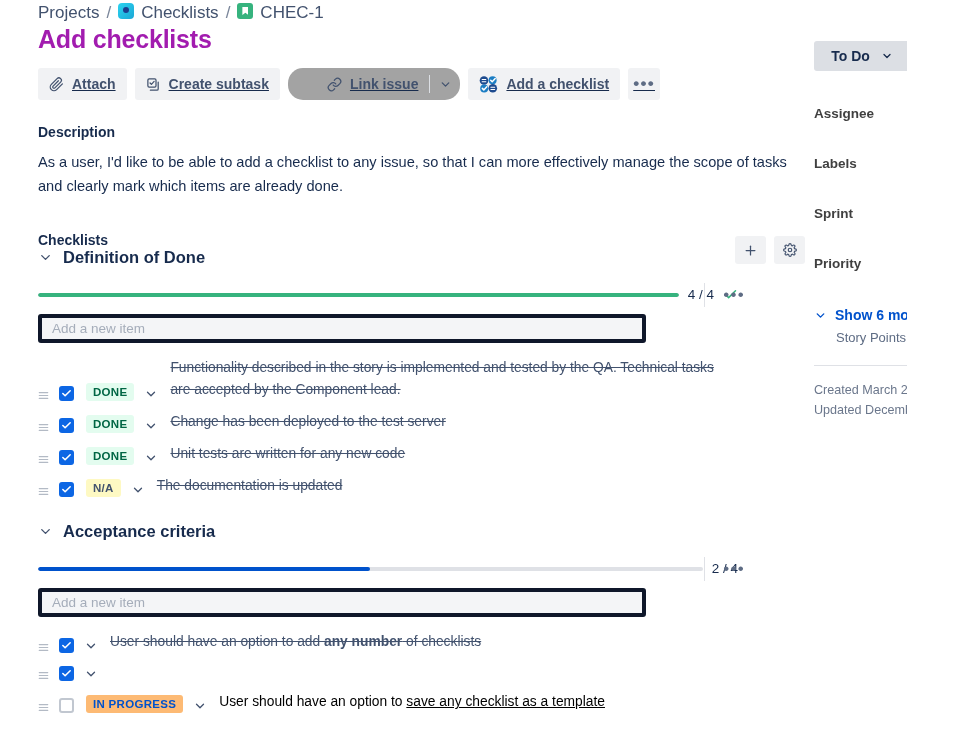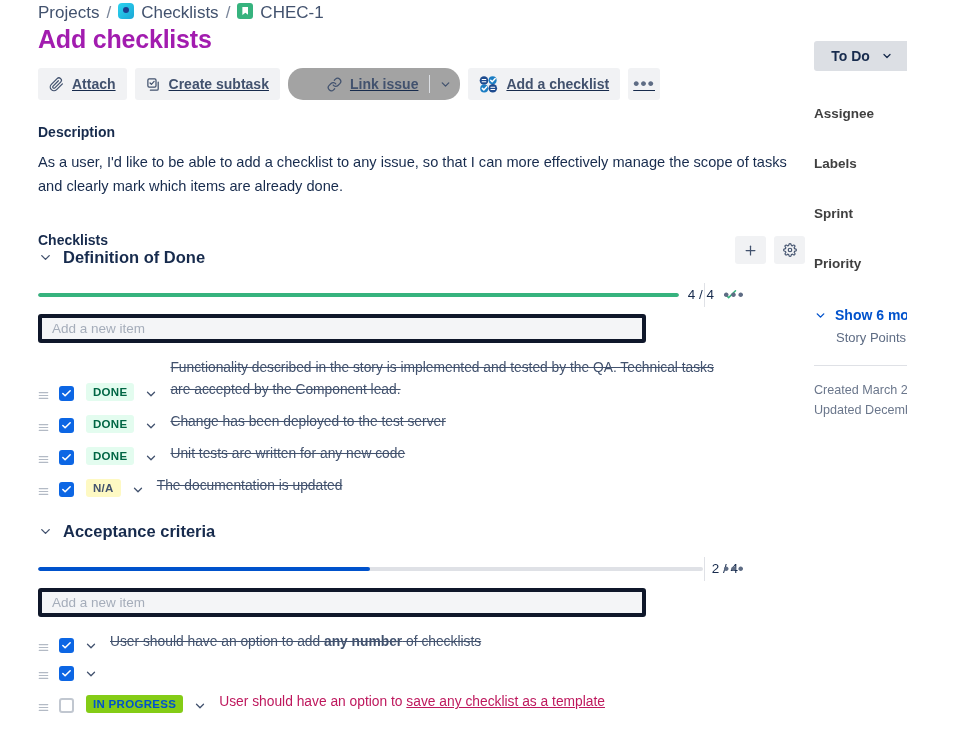--- a/index.html
+++ b/index.html
@@ -140,28 +140,28 @@
   .cbox.on { background: #0C66E4; }
   .cbox.off { background: #fff; border: 2px solid #C1C7D0; }
   .badge {
     margin-left: 12px; margin-top: 2px; flex: none;
     height: 18px; padding: 0 7px; border-radius: 3px;
     font-size: 11.5px; font-weight: bold; letter-spacing: 0.3px;
     display: flex; align-items: center; white-space: nowrap;
   }
   .b-done     { background: #E3FCEF; color: #006644; }
   .b-na       { background: #fef9c3; color: #42526E; }
-  .b-prog     { background: #84cc16; color: #0052CC; }
+  .b-prog     { background: #fdba74; color: #0052CC; }
   .item-chev { margin-left: 10px; margin-top: 4px; flex: none; color: #42526E; display: flex; }
   .item-text {
     margin-left: 12px; font-size: 13.8px; line-height: 22px;
     color: #42526E; max-width: 545px;
   }
   .item-text.struck { text-decoration: line-through; }
-  .item-text.active { color: #be185d; }
+  .item-text.active { color: #000000; }
   .item-text b { font-weight: bold; }
   .item-text u { text-decoration: underline; }
 
   
   .sidebar {
     position: absolute; left: 798px; top: 0;
     width: 109px; height: 712px;
     padding-left: 16px; overflow: hidden;
   }
   .status-btn {

